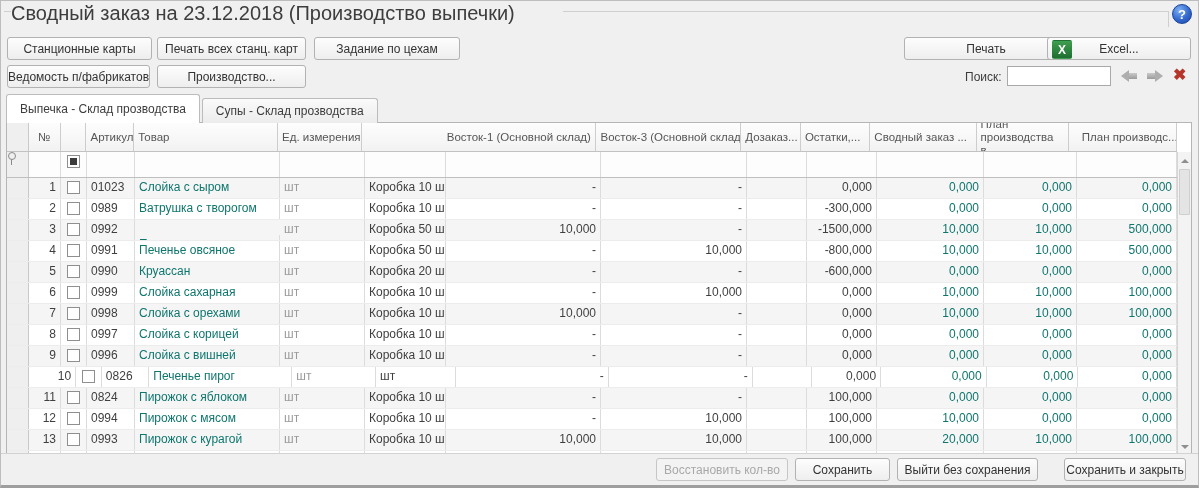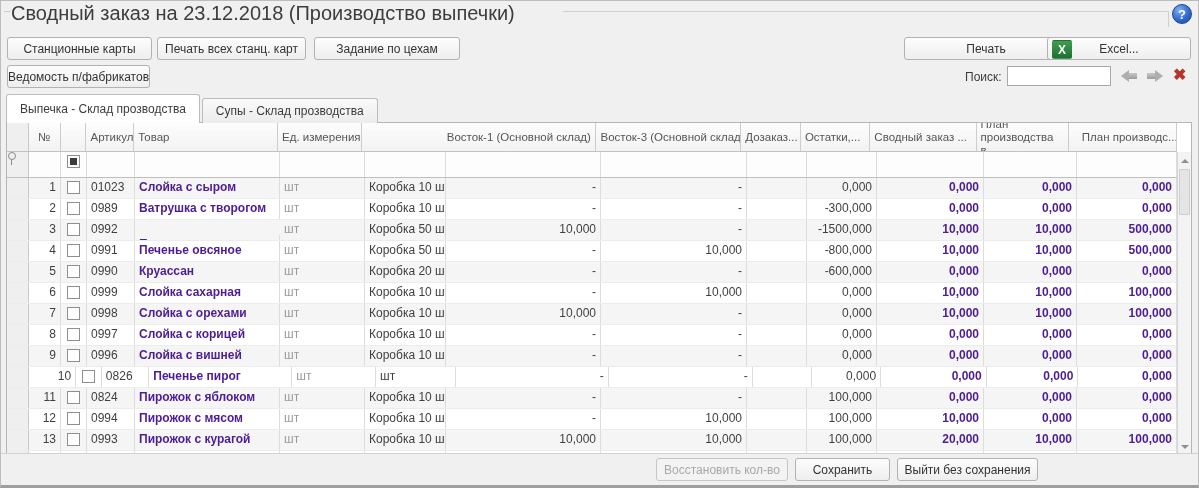--- a/index.html
+++ b/index.html
@@ -79,21 +79,21 @@
   .grid-body{position:relative;}
   .grid-row{display:flex;height:21px;box-sizing:border-box;border-bottom:1px solid #ececec;background:#fff;cursor:default;}
   .grid-row:nth-child(odd){background:#f5f5f5;}
   .grid-row.partial{height:5px;overflow:hidden;border-bottom:none;}
   .cell{
     box-sizing:border-box;border-right:1px solid #dcdcdc;
     font-size:12px;color:#3f3f3f;line-height:19px;
     padding:0 4px;white-space:nowrap;overflow:hidden;
   }
   .cell.right{text-align:right;}
-  .cell.bold{font-weight:bold;color:#4c1d95;}
+  .cell.bold{font-weight:normal;color:#0f766e;}
   .cell.gray{color:#9a9a9a;}
   .cell.ind,.fcell.ind,.hcell.ind{background:#efefef;border-right:1px solid #c9c9c9;padding:0;}
   .chkbox{
     width:13px;height:13px;box-sizing:border-box;border:1px solid #8f8f8f;background:#fff;
     margin:3px auto 0 auto;cursor:pointer;display:flex;align-items:center;justify-content:center;
   }
   .chkbox .fill{width:7px;height:7px;background:#3c3c3c;}
   .pin{position:relative;width:9px;height:14px;margin:5px auto 0 auto;}
   .pin .c{position:absolute;left:1px;top:0;width:6px;height:6px;border:1px solid #8a8a8a;border-radius:50%;}
   .pin .s{position:absolute;left:4px;top:7px;width:1px;height:6px;background:#8a8a8a;}
@@ -123,20 +123,21 @@
   <button class="btn" style="left:6px;top:36px;width:145px;">Станционные карты</button>
   <button class="btn" style="left:313px;top:36px;width:146px;">Задание по цехам</button>
   <button class="btn" style="left:156px;top:36px;width:149px;">Печать всех станц. карт</button>
   <button class="btn" style="left:903px;top:36px;width:164px;">Печать</button>
   <button class="btn" style="left:1046px;top:36px;width:144px;">
     <span class="excel-ic">X</span>
     <span>Excel...</span>
   </button>
 
   <button class="btn" style="left:6px;top:64px;width:143px;">Ведомость п/фабрикатов</button>
+  <button class="btn" style="left:156px;top:64px;width:149px;">Производство...</button>
 
   <span class="search-label">Поиск:</span>
   <input class="search-input" type="text" value="" style="">
   <span class="nav-arrow nav-left" style="left:1120px;">
       <span class="head"></span>
       <span class="shaft"></span>
     </span>
   <span class="nav-arrow nav-right" style="left:1146px;">
       <span class="shaft"></span>
       <span class="head"></span>
@@ -449,14 +450,15 @@
       <div class="sbtn down">
           <span class="tri-down"></span>
         </div>
     </div>
   </div>
 
   <div class="footer">
     <button class="btn disabled" style="left:655px;width:132px;" aria-disabled="true">Восстановить кол-во</button>
     <button class="btn" style="left:794px;width:95px;">Сохранить</button>
     <button class="btn" style="left:896px;width:141px;">Выйти без сохранения</button>
+    <button class="btn" style="left:1063px;width:122px;">Сохранить и закрыть</button>
   </div>
 </div>
 
 </body></html>

